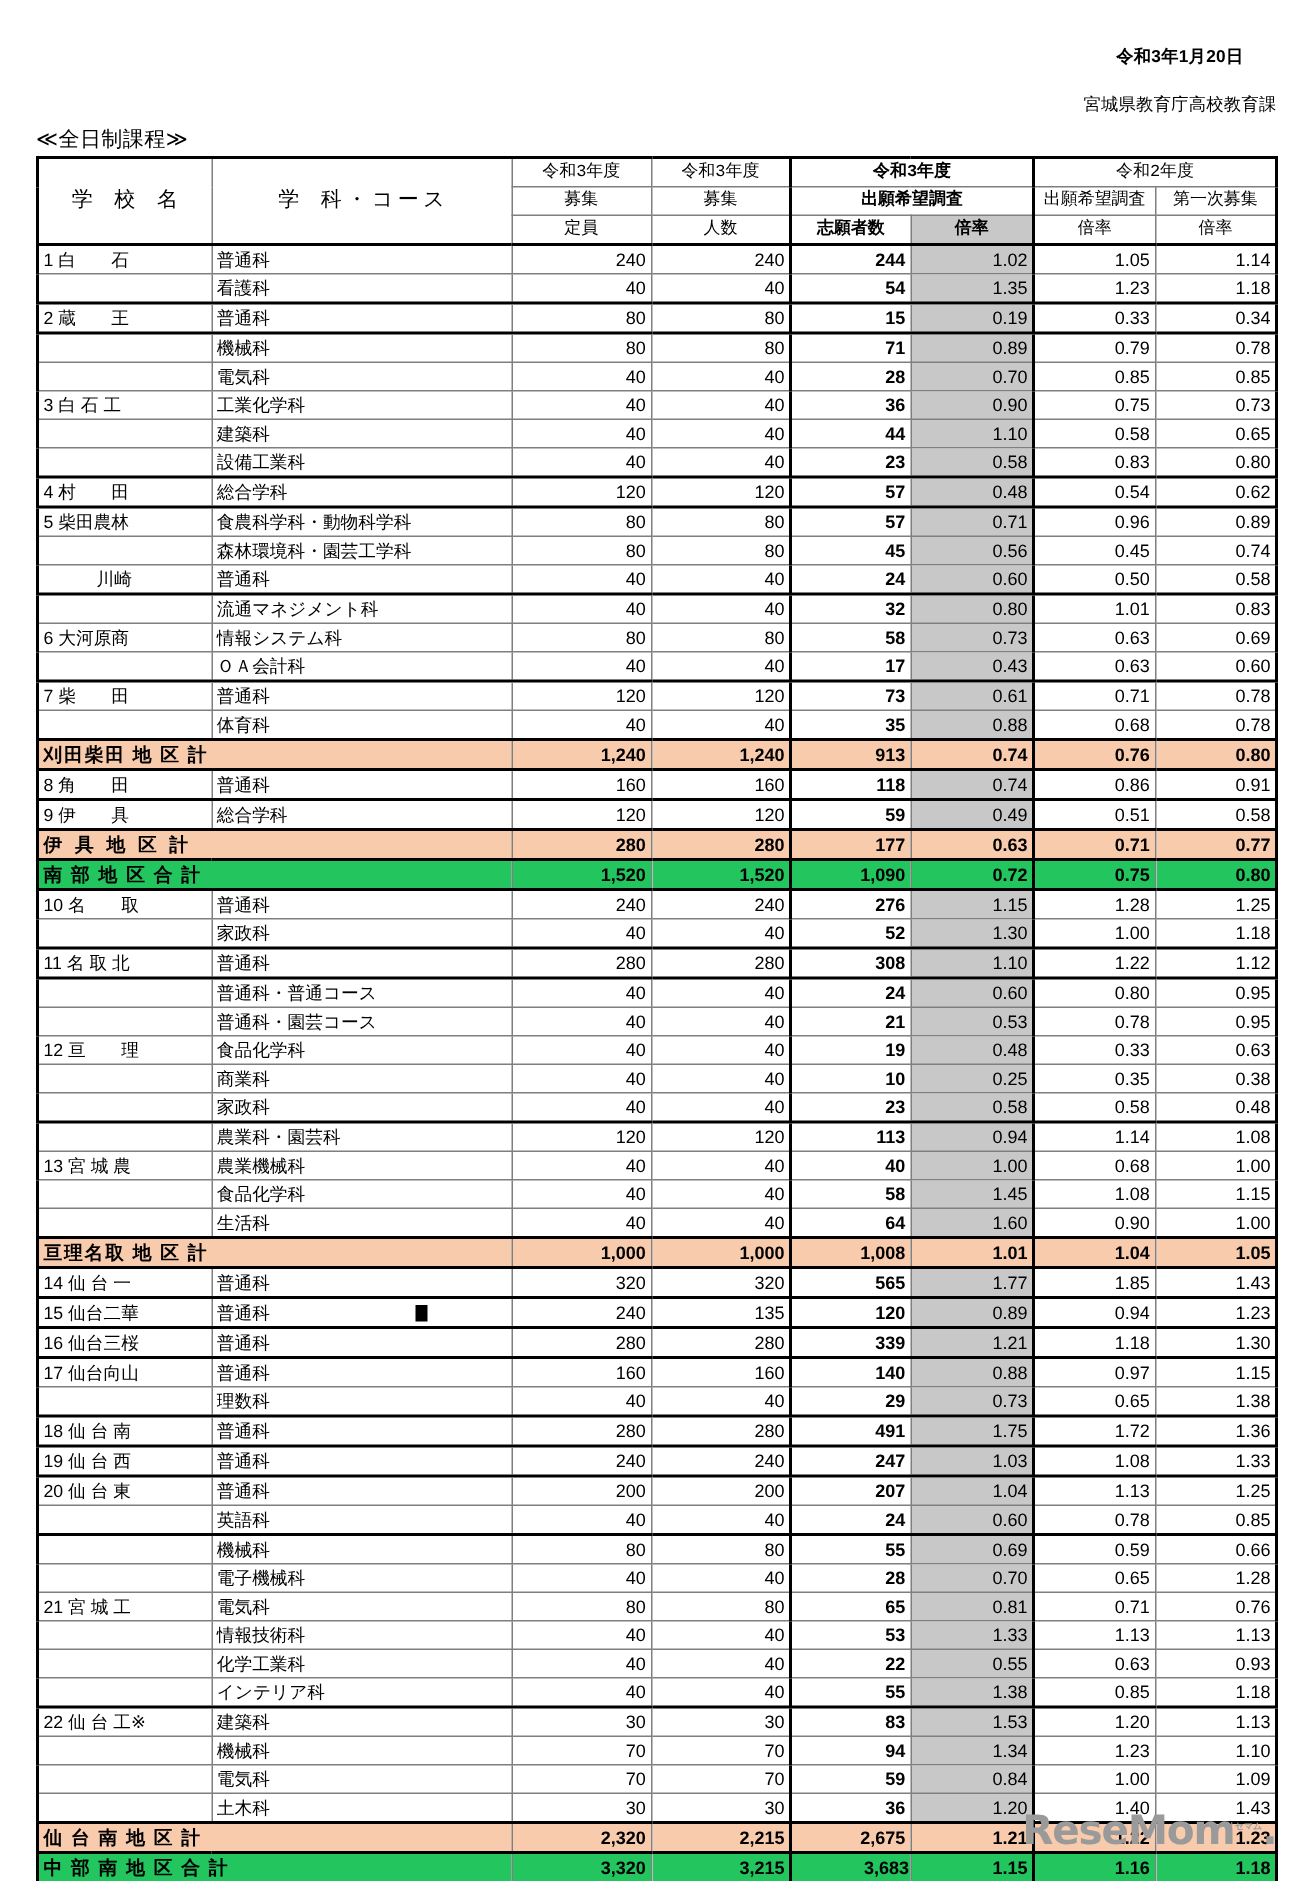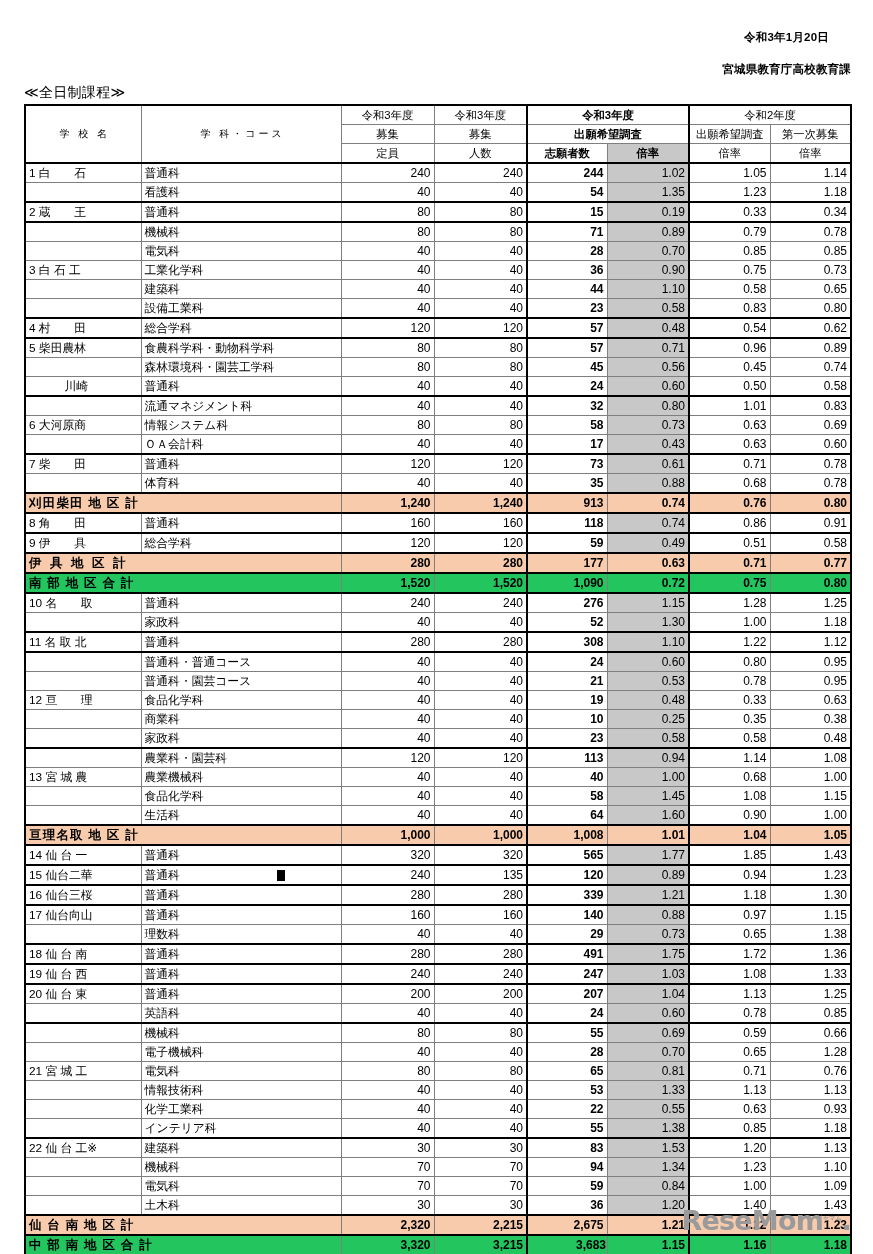--- a/index.html
+++ b/index.html
@@ -38,21 +38,21 @@
     right: 44px; top: 8px;
     font-size: 11.5px;
     font-weight: bold;
     white-space: nowrap;
     letter-spacing: 0.2px;
   }
   .issuer {
     position: absolute;
     right: 22px; top: 40px;
     font-size: 11.5px;
-    font-weight: bold;
+    font-weight: normal;
     white-space: nowrap;
     letter-spacing: 0.2px;
   }
   .course-type {
     position: absolute;
     left: 24px; top: 84px;
     font-size: 14px;
     font-weight: normal;
     letter-spacing: 0.3px;
   }
@@ -90,23 +90,24 @@
   col.c-prev1   { width: 81px; }
   col.c-prev2   { width: 81px; }
 
   
   thead td {
     text-align: center;
     vertical-align: middle;
     font-size: 11.3px;
     height: 18px;
     line-height: 17px;
+    font-family: Liberation Mono, monospace;
   }
   thead td.hdr-school, thead td.hdr-course {
-    font-size: 10px;
+    font-size: 14px;
     letter-spacing: 3px;
     text-indent: 3px;
   }
   thead td.bold { font-weight: bold; }
   thead td.shaded { background: #c8c8c8; font-weight: bold; }
   .emph-l { border-left: 2.5px solid #000 !important; }
   .emph-r { border-right: 2.5px solid #000 !important; }
   .emph-t { border-top: 2.5px solid #000 !important; }
   .emph-b { border-bottom: 2.5px solid #000 !important; }
 

